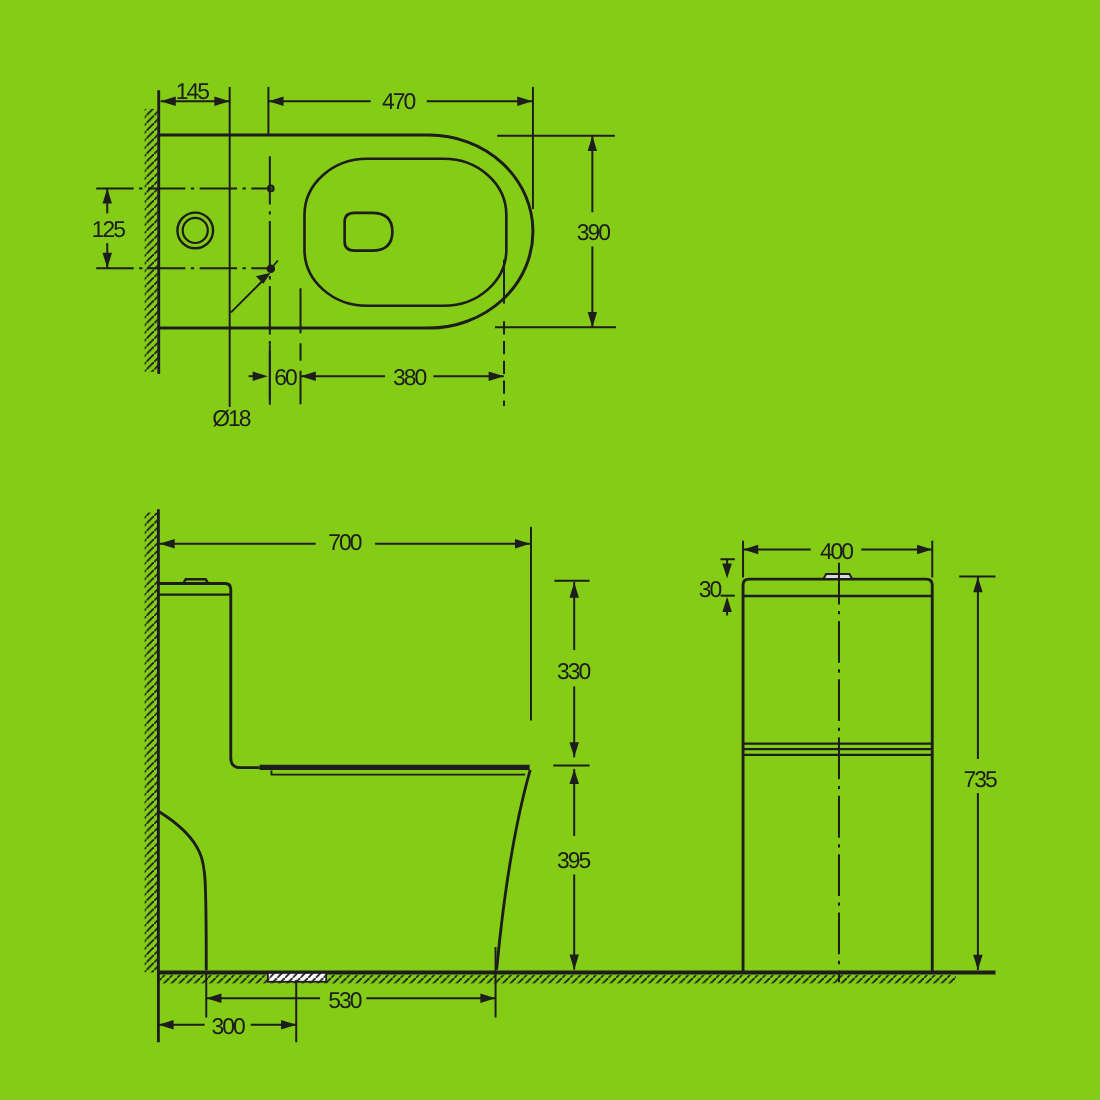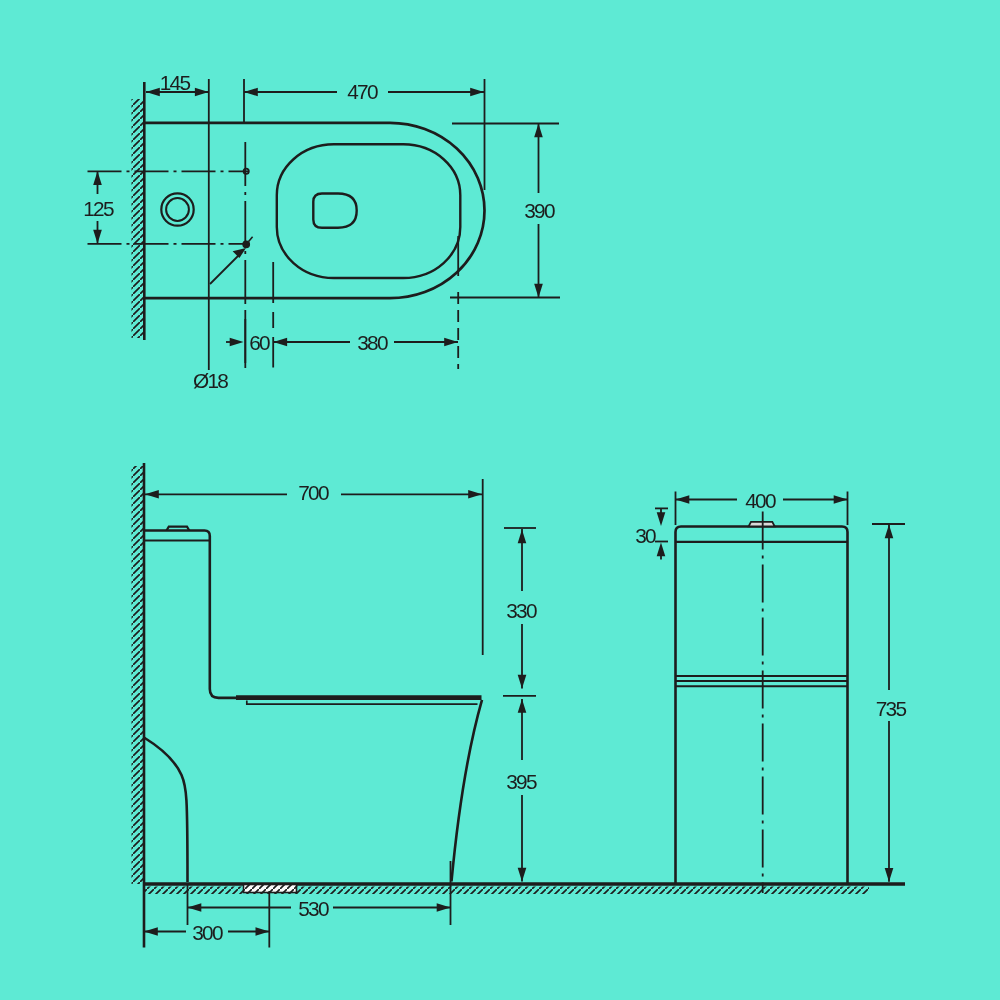--- a/index.html
+++ b/index.html
@@ -1,16 +1,16 @@
 <!DOCTYPE html>
 <html><head>
 <meta charset="utf-8">
 <style>
   html,body{margin:0;padding:0;background:#fcfcfb;}
-  .wrap{width:1000px;height:1000px;position:relative;background:#5eead4;}
+  .wrap{width:1000px;height:1000px;position:relative;background:#84cc16;}
   text{font-family:"Liberation Sans", sans-serif;fill:#1d1d1d;font-size:20.8px;letter-spacing:-1.8px;}
 </style>
 </head>
 <body>
 <div class="wrap">
 <svg width="1000" height="1000" viewBox="0 0 1000 1000">
 <defs>
   <pattern id="hat" width="7" height="7" patternUnits="userSpaceOnUse">
     <path d="M-1,8 L8,-1" stroke="#1d1d1d" stroke-width="1.7" fill="none"></path>
   </pattern>

